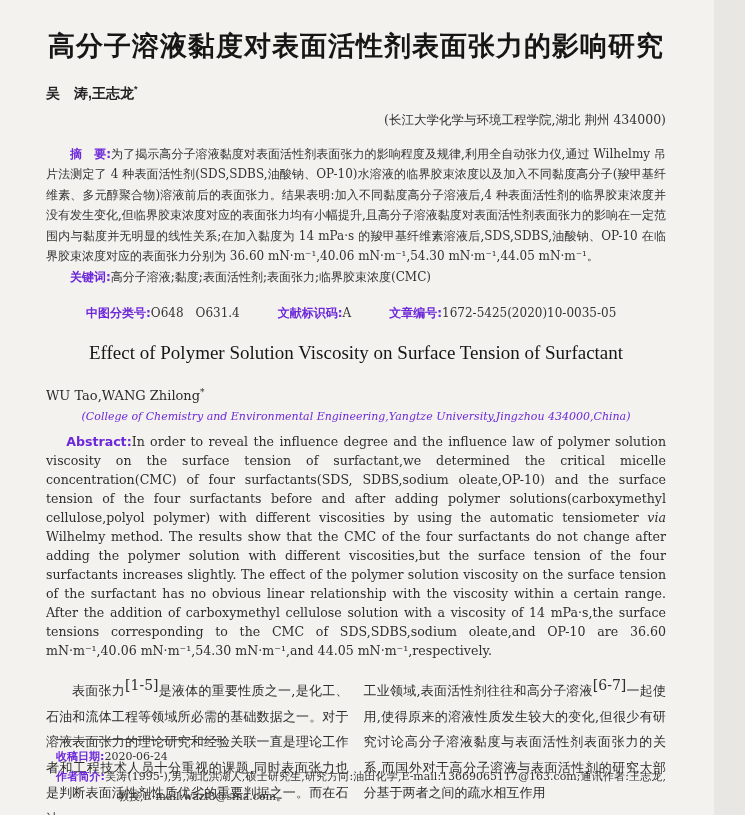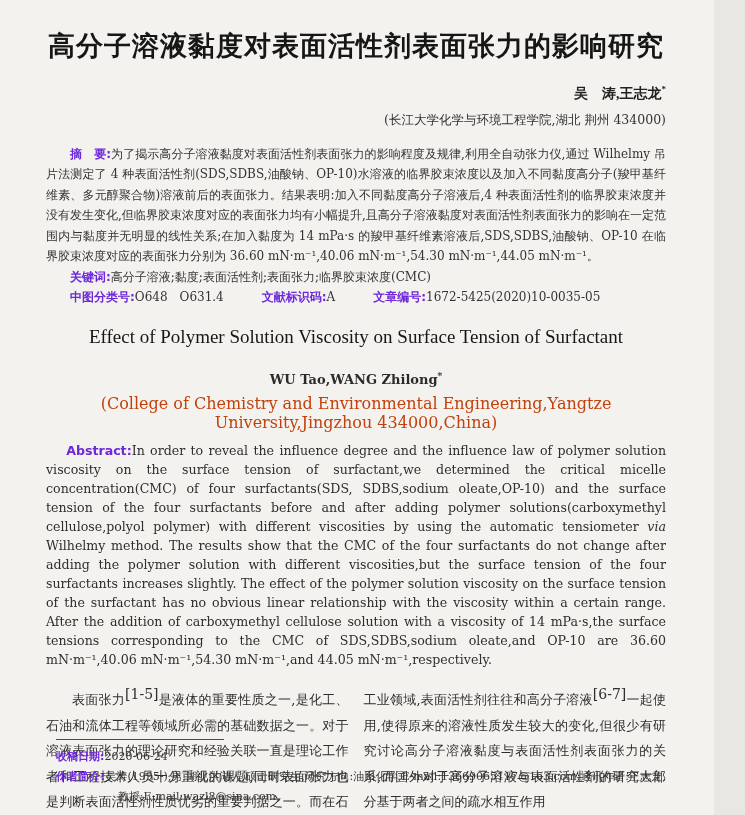--- a/index.html
+++ b/index.html
@@ -17,22 +17,22 @@
   .title-cn{
     text-align:center;
     font-family:"DejaVu Sans","Liberation Sans",sans-serif;
     font-weight:bold;
     font-size:27px;
     letter-spacing:1px;
     color:#161616;
     margin:4px 0 0 0;
   }
   .authors-cn{
-    text-align:right;
-    font-family:Liberation Serif, serif;
+    text-align:left;
+    font-family:Liberation Sans, sans-serif;
     font-weight:bold;
     font-size:14px;
     margin-top:20px;
     color:#222;
   }
   .authors-cn sup, .authors-en sup{font-size:9px;}
   .affil-cn{
     text-align:right;
     font-size:12.5px;
     margin-top:9px;
@@ -46,42 +46,43 @@
     text-align:justify;
     color:#333;
   }
   .abs-cn .para{text-indent:2em;margin:0;}
   .lbl{
     font-family:"DejaVu Sans","Liberation Sans",sans-serif;
     font-weight:bold;
     color:#6d28d9;
   }
   .kw-line{margin:0;text-indent:2em;}
-  .clc-line{margin:0;text-indent:2em;}
+  .clc-line{margin:16px;text-indent:2em;}
   .clc-gap{display:inline-block;width:38px;}
   
   .title-en{
     text-align:center;
     font-family:"Liberation Serif","DejaVu Serif",serif;
     font-weight:normal;
     font-size:19px;
     color:#161616;
     margin-top:18px;
   }
   .authors-en{
-    text-align:center;
-    font-weight:bold;
+    text-align:left;
+    font-weight:normal;
     font-size:13px;
     margin-top:23px;
   }
   .affil-en{
     text-align:center;
-    font-size:16px;
+    font-style:italic;
+    font-size:11px;
     margin-top:7px;
-    color:#c2410c;
+    color:#6d28d9;
   }
   .abs-en{
     margin-top:9px;
     font-size:12.6px;
     line-height:19px;
     text-align:justify;
     color:#2e2e2e;
   }
   .abs-en .para{text-indent:1.6em;margin:0;}
   .kw-en{margin:0;text-indent:1.6em;}

